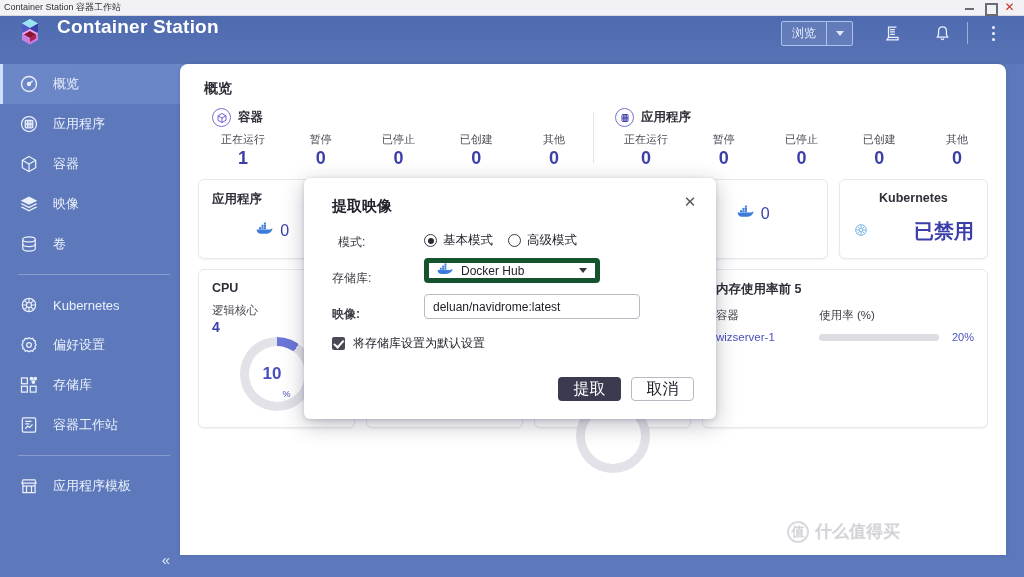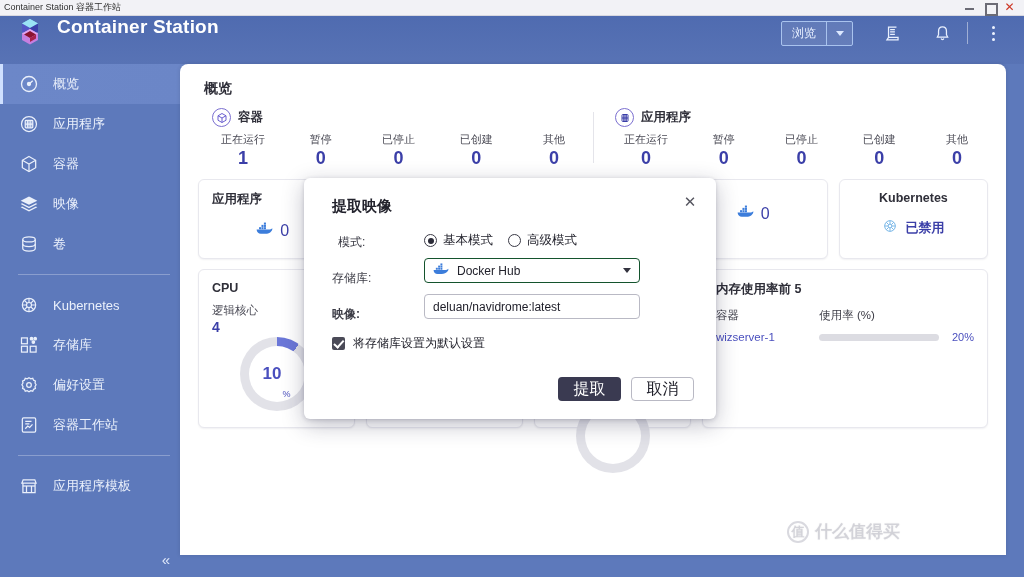--- a/index.html
+++ b/index.html
@@ -94,22 +94,22 @@
   .card {
     flex:1 1 0; background:#fff; border:1px solid #e8e8ee; border-radius:6px;
     box-shadow:0 1px 2px rgba(20,20,50,.06);
     padding:11px 13px; position:relative;
   }
   .card-r1 { height:80px; }
   .card-r2 { height:159px; }
   .card-title { font-size:12.5px; font-weight:bold; color:#2f2f39; }
   .card-center { display:flex; align-items:center; justify-content:center; gap:7px; margin-top:14px; }
   .docker-num { font-size:16px; color:#3b3fa8; font-weight:500; }
-  .k8s-status { display:flex; align-items:center; justify-content:center; gap:7px; margin-top:13px;
-                color:#3b3fa8; font-size:13px; font-weight:bold; }
+  .k8s-status { display:flex; align-items:center; justify-content:space-between; gap:7px; margin-top:13px;
+                color:#3b3fa8; font-size:20px; font-weight:bold; }
 
   .sub-label { font-size:11.5px; color:#4a4a55; margin-top:8px; }
   .sub-value { font-size:14px; color:#3b3fa8; font-weight:bold; margin-top:1px; }
 
   .donut-wrap { display:flex; justify-content:center; margin-top:2px; }
   .donut { width:74px; height:74px; border-radius:50%; position:relative; }
   .donut-hole {
     position:absolute; left:9px; top:9px; width:56px; height:56px; border-radius:50%;
     background:#fff; display:flex; align-items:center; justify-content:center;
   }
@@ -133,21 +133,21 @@
   .modal-title { position:absolute; left:28px; top:19px; font-size:15px; font-weight:bold; color:#22222c; }
   .modal-close { position:absolute; right:16px; top:14px; width:20px;height:20px;
                  display:flex;align-items:center;justify-content:center;color:#55555f;font-size:15px;cursor:pointer; }
   .frow { position:absolute; display:flex; align-items:center; }
   .flabel { font-size:12px; color:#3c3c46; }
   .radio-grp { display:flex; align-items:center; gap:9px; }
   .radio { display:flex; align-items:center; gap:6px; font-size:12.5px; color:#22222c; cursor:pointer; }
   .rdot { width:13px;height:13px;border-radius:50%;border:1.5px solid #3a3a46; position:relative; flex:0 0 13px; }
   .rdot.on::after { content:""; position:absolute; left:2.5px; top:2.5px; width:6px;height:6px;border-radius:50%;background:#2b2b38; }
   .select-box {
-    width:216px; height:25px; border:1px solid #14532d; border-radius:4px; background:#fff;
+    width:176px; height:25px; border:5px solid #14532d; border-radius:4px; background:#fff;
     display:flex; align-items:center; padding:0 8px; gap:8px; cursor:pointer;
   }
   .select-text { font-size:12px; color:#22222c; flex:1; }
   .caret-sel { width:0;height:0;border-left:4.5px solid transparent;border-right:4.5px solid transparent;border-top:5px solid #33333f; }
   .text-box {
     width:216px; height:25px; border:1px solid #b9b9c4; border-radius:4px; background:#fff;
     display:flex; align-items:center; padding:0 8px;
     font-size:12px; color:#1d1d28;
   }
   .chk-row { position:absolute; left:330px; top:334px; display:flex; align-items:center; gap:8px; cursor:pointer; }
@@ -301,39 +301,39 @@
                    M6.3 6.3 L9.8 9.8 M14.2 14.2 L17.7 17.7
                    M17.7 6.3 L14.2 9.8 M9.8 14.2 L6.3 17.7"></path>
         </svg>
       </span>
       <span class="nav-label">Kubernetes</span>
     </div>
 
     <div class="nav-item">
       <span class="nav-ico">
         <svg width="20" height="20" viewBox="0 0 24 24" fill="none" stroke="#eaf0fb" stroke-width="1.5">
+          <path d="M12 3.2 l2.1 1.3 2.4-.5 1 2.2 2.2 1 -.5 2.4 1.3 2.1 -1.3 2.1 .5 2.4 -2.2 1 -1 2.2 -2.4-.5 -2.1 1.3 -2.1-1.3 -2.4 .5 -1-2.2 -2.2-1 .5-2.4 -1.3-2.1 1.3-2.1 -.5-2.4 2.2-1 1-2.2 2.4 .5 Z"></path>
+          <circle cx="12" cy="12" r="2.8"></circle>
+        </svg>
+      </span>
+      <span class="nav-label">偏好设置</span>
+    </div>
+
+    <div class="nav-item">
+      <span class="nav-ico">
+        <svg width="20" height="20" viewBox="0 0 24 24" fill="none" stroke="#eaf0fb" stroke-width="1.5">
           <rect x="3" y="3.5" width="7" height="7"></rect>
             <rect x="3" y="13.5" width="7" height="7"></rect>
           <rect x="13.5" y="13.5" width="7" height="7"></rect>
           <circle cx="15" cy="4.4" r="1.5" fill="#eaf0fb"></circle>
             <circle cx="19.4" cy="4.4" r="1.5" fill="#eaf0fb"></circle>
           <circle cx="17.2" cy="8.4" r="1.5" fill="#eaf0fb"></circle>
         </svg>
       </span>
       <span class="nav-label">存储库</span>
-    </div>
-
-    <div class="nav-item">
-      <span class="nav-ico">
-        <svg width="20" height="20" viewBox="0 0 24 24" fill="none" stroke="#eaf0fb" stroke-width="1.5">
-          <path d="M12 3.2 l2.1 1.3 2.4-.5 1 2.2 2.2 1 -.5 2.4 1.3 2.1 -1.3 2.1 .5 2.4 -2.2 1 -1 2.2 -2.4-.5 -2.1 1.3 -2.1-1.3 -2.4 .5 -1-2.2 -2.2-1 .5-2.4 -1.3-2.1 1.3-2.1 -.5-2.4 2.2-1 1-2.2 2.4 .5 Z"></path>
-          <circle cx="12" cy="12" r="2.8"></circle>
-        </svg>
-      </span>
-      <span class="nav-label">偏好设置</span>
     </div>
 
     <div class="nav-item">
       <span class="nav-ico">
         <svg width="20" height="20" viewBox="0 0 24 24" fill="none" stroke="#eaf0fb" stroke-width="1.5">
           <rect x="4" y="3.5" width="16" height="17" rx="1.5"></rect>
           <path d="M7.5 7.5 H15 M7.5 10.5 H12.5"></path>
           <path d="M7.5 16.5 L10.5 13.2 L12.8 15 L16.2 11.3"></path>
         </svg>
       </span>

